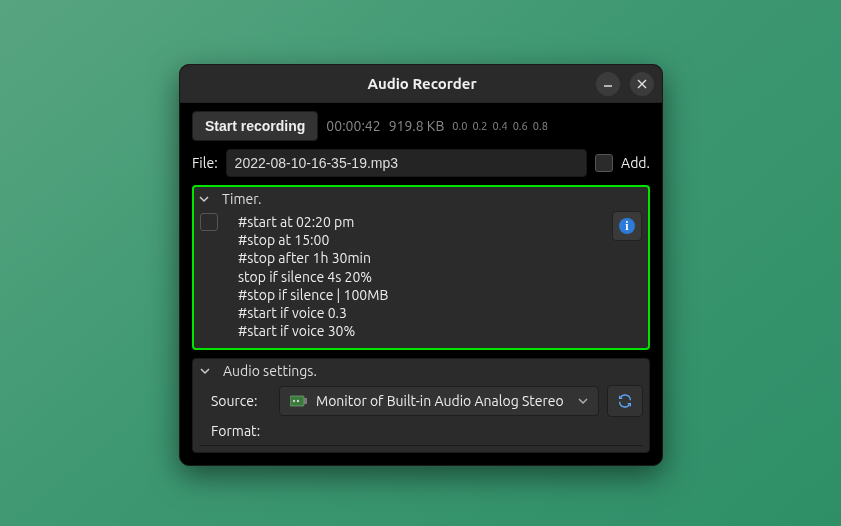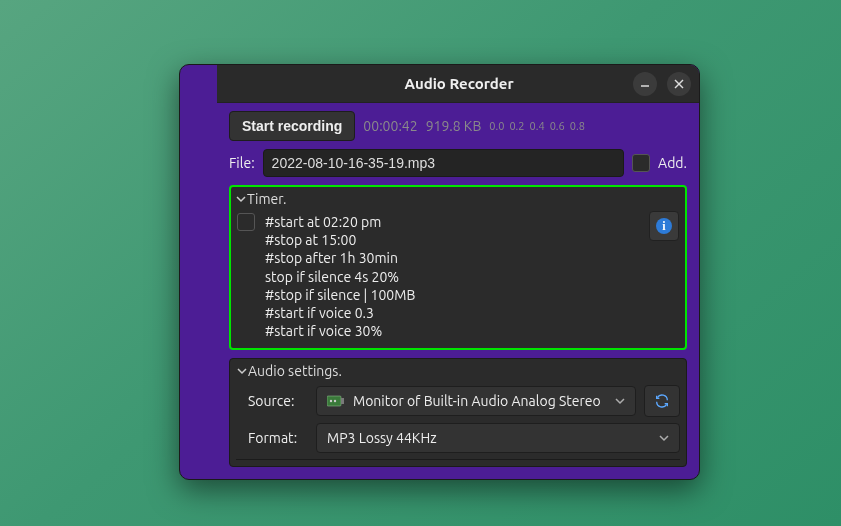--- a/index.html
+++ b/index.html
@@ -13,26 +13,25 @@
     background: linear-gradient(140deg, #57a580 0%, #3e9872 45%, #2e8f67 100%);
     color: #eee;
     -webkit-font-smoothing: antialiased;
   }
 
   .window {
     position: absolute;
     left: 179px;
     top: 64px;
     width: 482px;
-    background: #4c1d95;
+    background: #000000;
     border: 1px solid #1a1a1a;
     border-radius: 10px;
     box-shadow: 0 10px 30px rgba(0,0,0,0.5);
     overflow: hidden;
-    padding-left: 37px;
   }
 
   .titlebar {
     display: flex;
     align-items: center;
     justify-content: space-between;
     background: #2a2a2a;
     border-bottom: 1px solid #222;
     padding: 6px 8px;
     height: 38px;
@@ -115,37 +114,37 @@
     background: #2b2b2b;
   }
   .panel.timer-highlight {
     border: 2px solid #00e400;
     padding: 2px 4px 4px 4px;
   }
 
   .expander {
     display: flex;
     align-items: center;
-    gap: 0;
+    gap: 12px;
     color: #ddd;
     font-size: 14px;
     margin: 2px 0 2px 0;
     cursor: pointer;
   }
   .chev {
     width: 12px; height: 12px;
     display: inline-flex;
     align-items: center; justify-content: center;
   }
   .chev svg { width: 10px; height: 10px; }
 
   .timer-editor-row {
     display: flex;
     align-items: flex-start;
-    gap: 6px;
+    gap: 16px;
     padding: 2px 2px;
   }
   .timer-text {
     flex: 1;
     white-space: pre;
     font-size: 14px;
     color: #eee;
     line-height: 1.3;
     padding: 2px 4px;
     border-radius: 3px;
@@ -361,30 +360,20 @@
             <path d="M20 11a8 8 0 0 0 -14.9 -4"></path>
             <path d="M4 13a8 8 0 0 0 14.9 4"></path>
             <polyline points="4 4 4 8 8 8"></polyline>
             <polyline points="20 20 20 16 16 16"></polyline>
           </svg>
         </div>
       </div>
 
       <div class="field-row">
         <span class="label">Format:</span>
-        <div class="select">
-          <span class="value">
-            <span>MP3 Lossy 44KHz</span>
-          </span>
-          <span class="chev-down">
-            <svg width="10" height="10" viewBox="0 0 10 10">
-                <polyline points="1,3 5,7 9,3" fill="none" stroke="#ccc" stroke-width="1.5"></polyline>
-              </svg>
-          </span>
-        </div>
       </div>
 
       <div class="sep-line"></div>
 
 
     </div>
 
   </div>
 </div>
 

